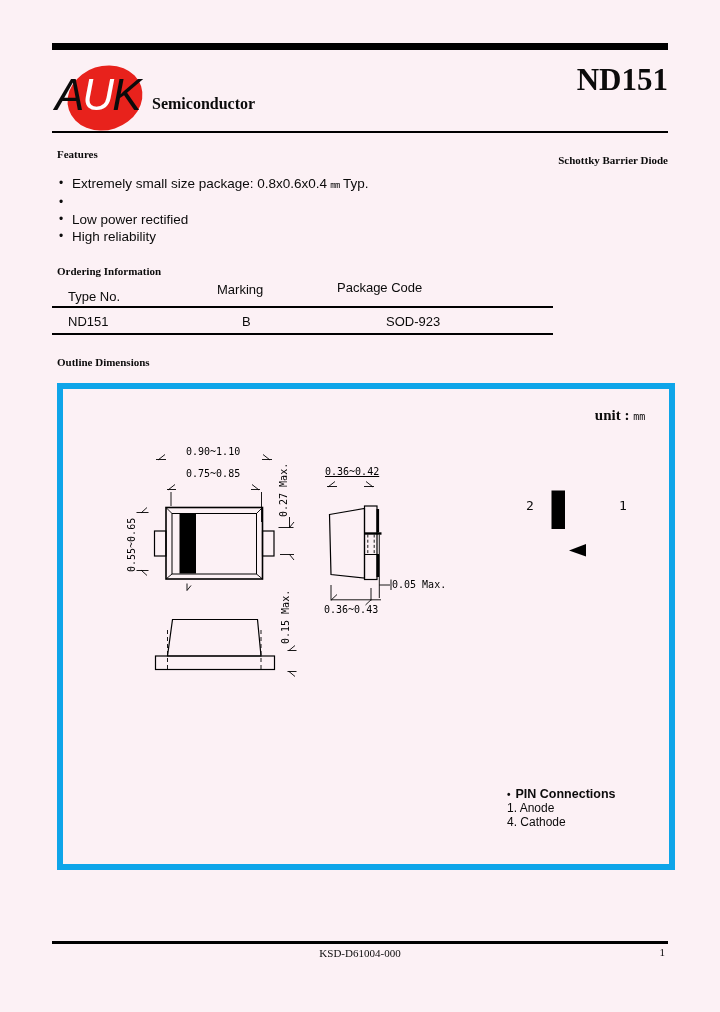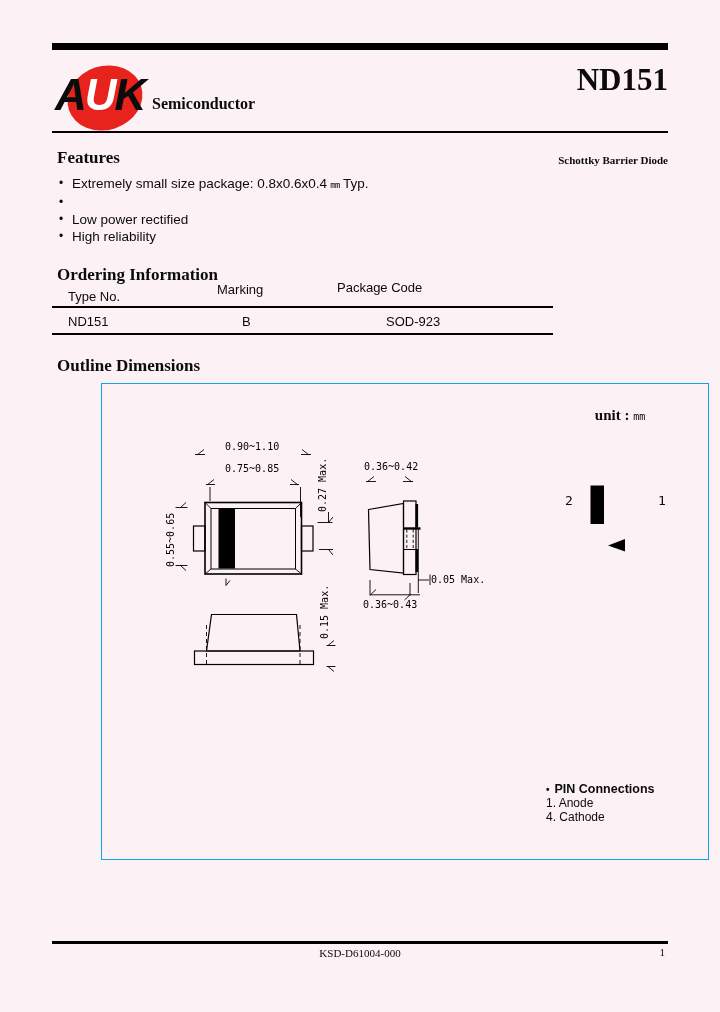--- a/index.html
+++ b/index.html
@@ -5,42 +5,42 @@
   html,body{margin:0;padding:0;}
   body{
     width:720px;height:1012px;position:relative;overflow:hidden;
     background:#fcf1f5;color:#0b0b0b;
     font-family:"Liberation Sans",sans-serif;
   }
   .abs{position:absolute;}
   
   .top-bar{left:52px;top:43px;width:616px;height:7px;background:#000;}
   .logo-ellipse{left:67px;top:66px;width:76px;height:64px;background:#e8221c;border-radius:50%;transform:rotate(-18deg);}
-  .logo-letters{left:55px;top:70px;font-style:italic;font-weight:bold;font-size:44px;line-height:50px;letter-spacing:-2px;white-space:nowrap;}
+  .logo-letters{left:55px;top:70px;font-style:italic;font-weight:normal;font-size:44px;line-height:50px;letter-spacing:-2px;white-space:nowrap;}
   .logo-letters .lu{color:#ffffff;}
   .wordmark{left:152px;top:95px;font-family:"Liberation Serif",serif;font-weight:bold;font-size:16px;}
   .part-number{right:52px;top:62px;font-family:"Liberation Serif",serif;font-weight:bold;font-size:31px;text-align:right;}
   .device-type{right:52px;top:106px;font-family:"Liberation Serif",serif;font-weight:bold;font-size:11px;text-align:right;margin-top:48px;}
   .header-rule{left:52px;top:131px;width:616px;height:2px;background:#000;}
   
-  .section-heading{font-family:"Liberation Serif",serif;font-weight:bold;font-size:17px;white-space:nowrap;}
+  .section-heading{font-family:"Liberation Serif",serif;font-weight:bold;font-size:11px;white-space:nowrap;}
   .features-list{left:59px;top:175px;font-size:13.5px;line-height:17.2px;}
   .feature-row{display:flex;}
   .feature-row .bullet{width:13px;font-size:12px;}
   .unit-small{font-size:9px;letter-spacing:-0.5px;margin:0 3px;vertical-align:0.5px;font-family:"DejaVu Sans Mono",monospace;}
   .sub{font-size:8.5px;vertical-align:-2px;}
   .serif-i{font-family:"Liberation Serif",serif;font-weight:bold;}
   
   .tbl-head{font-weight:normal;font-size:13px;white-space:nowrap;}
   .tbl-cell{font-size:13px;white-space:nowrap;}
   .tbl-line{left:52px;width:501px;height:2px;background:#000;}
   
   .unit-block{left:575px;top:359px;width:90px;text-align:center;font-family:"Liberation Serif",serif;font-weight:bold;font-size:15px;white-space:nowrap;margin-top:48px;}
   .unit-block .uv{font-size:10px;font-family:"DejaVu Sans Mono",monospace;font-weight:normal;}
-  .outline-box{left:57px;top:383px;width:606px;height:475px;border:1px solid #0ea5e9;margin-left:44px;}
+  .outline-box{left:57px;top:383px;width:606px;height:475px;border:6px solid #0ea5e9;}
   .dim{position:absolute;font-family:"DejaVu Sans Mono",monospace;font-size:10px;white-space:nowrap;color:#000;}
   .rot{transform:rotate(-90deg);transform-origin:0 0;}
   .mark-label{position:absolute;font-family:"DejaVu Sans Mono",monospace;font-size:13px;}
   .pins{position:absolute;left:444px;top:399px;font-size:12px;line-height:13.8px;white-space:nowrap;}
   .pins .pin-head{font-weight:bold;font-size:12.5px;}
   .pins .pin-bullet{font-size:10px;margin-right:5px;}
   
   .footer-rule{left:52px;top:941px;width:616px;height:3px;background:#000;}
   .doc-code{left:0;top:947px;width:720px;text-align:center;font-family:"Liberation Serif",serif;font-size:11px;}
   .page-num{right:55px;top:946px;font-family:"Liberation Serif",serif;font-size:11px;}
@@ -139,21 +139,21 @@
       <rect x="488.5" y="101.5" width="13.5" height="38.5"></rect>
       <polygon points="506,161.5 523,155 523,167.5"></polygon>
     </g>
   </svg>
 
   <span class="dim" style="left:123px;top:57px;">0.90~1.10</span>
   <span class="dim" style="left:123px;top:79px;">0.75~0.85</span>
   <span class="dim rot" style="left:63px;top:183px;">0.55~0.65</span>
   <span class="dim rot" style="left:215px;top:128px;">0.27 Max.</span>
   <span class="dim rot" style="left:217px;top:255px;">0.15 Max.</span>
-  <span class="dim" style="left:262px;top:77px;">0.36~0.42</span>
+  <span class="dim" style="left:262px;top:77px;text-decoration:underline;">0.36~0.42</span>
   <span class="dim" style="left:329px;top:190px;">0.05 Max.</span>
   <span class="dim" style="left:261px;top:215px;">0.36~0.43</span>
 
   <span class="mark-label" style="left:463px;top:109px;">2</span>
   <span class="mark-label" style="left:556px;top:109px;">1</span>
 
   <div class="pins">
     <div class="pin-head"><span class="pin-bullet">•</span><span>PIN Connections</span></div>
     <div>1. Anode</div>
     <div>4. Cathode</div>

